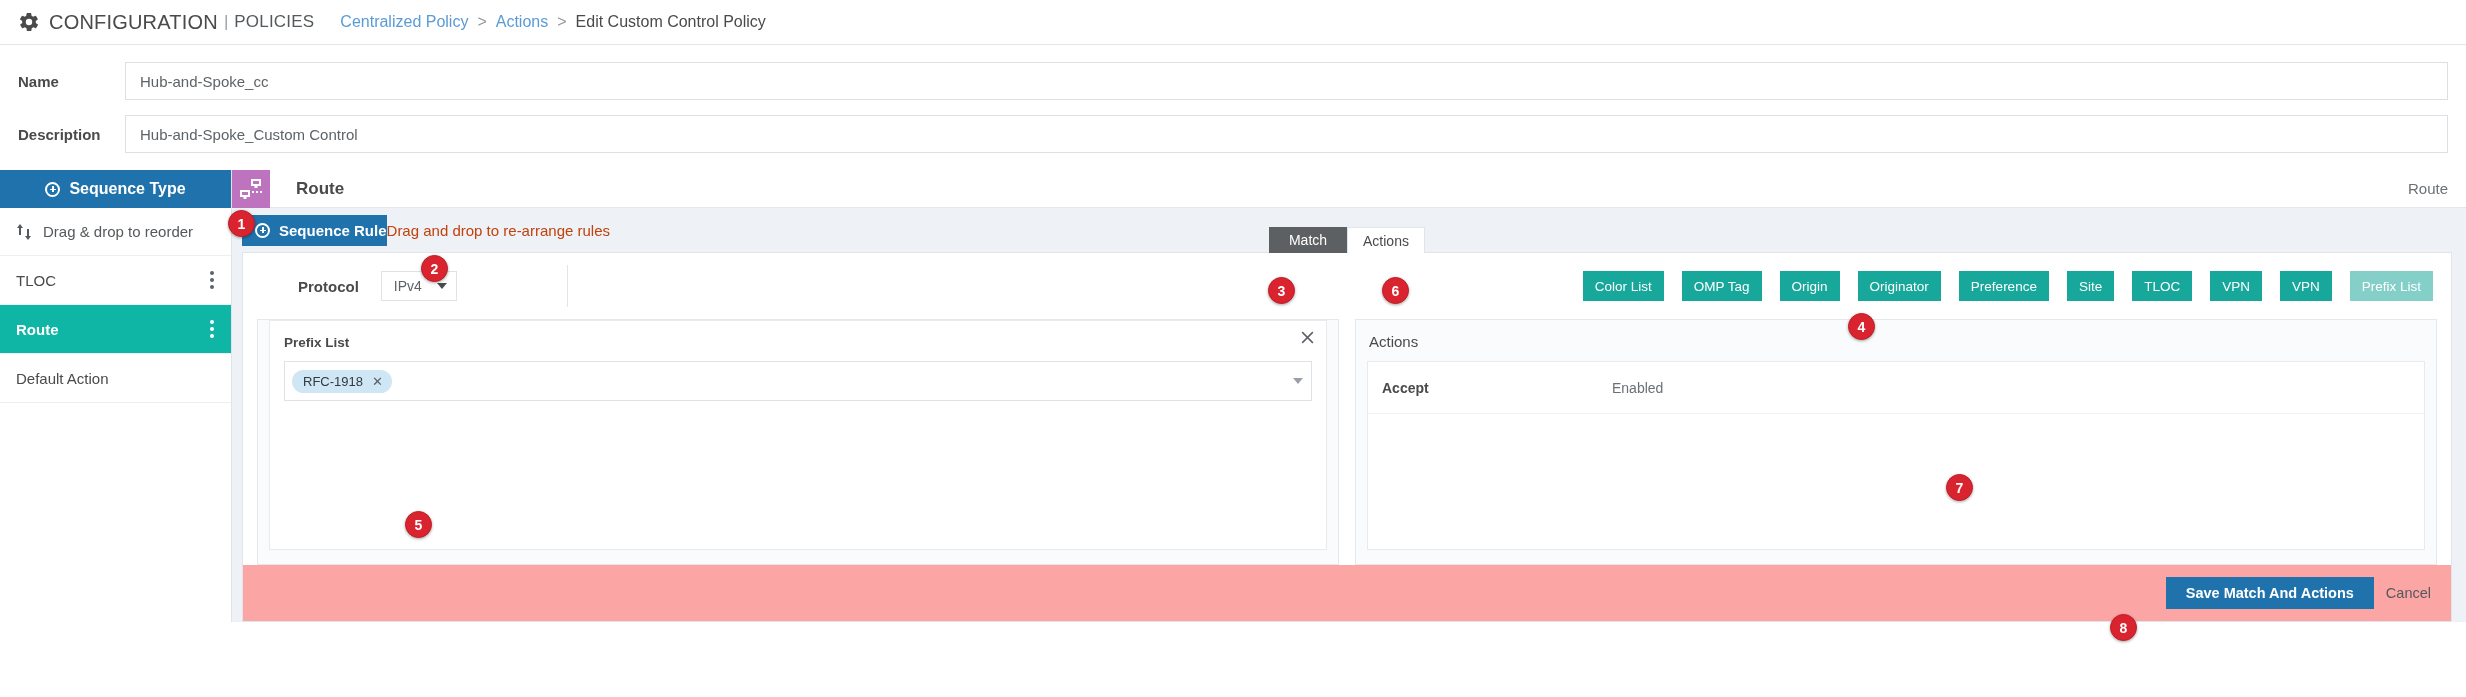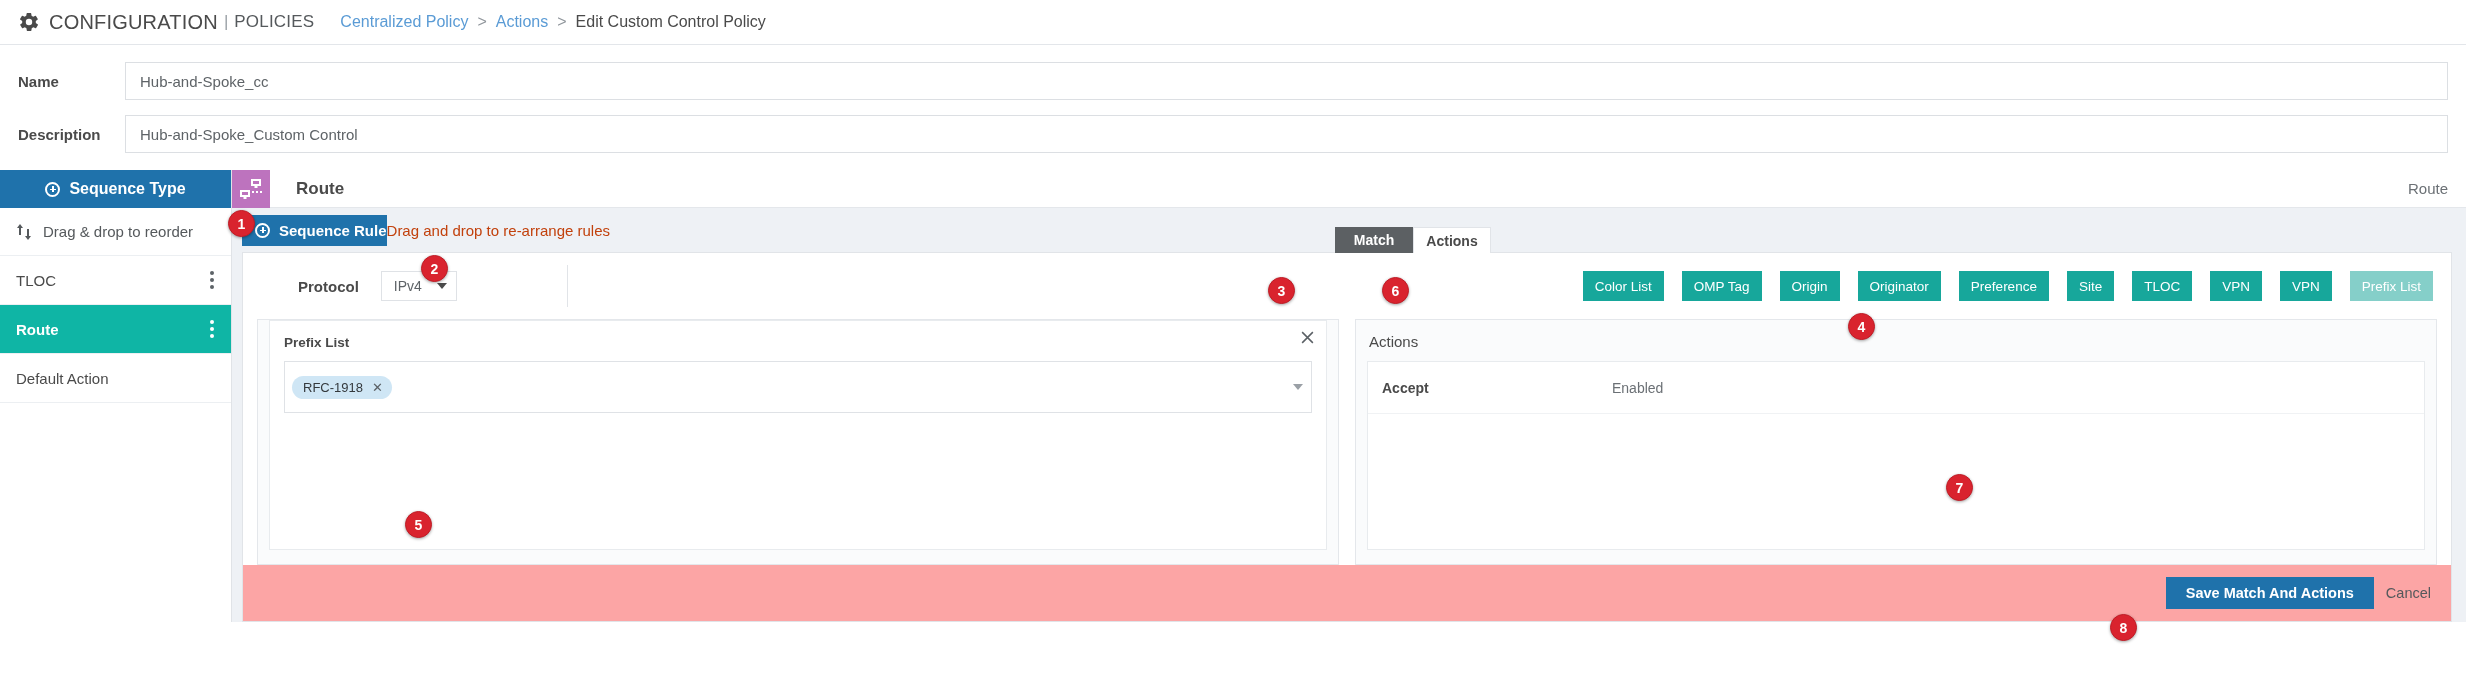--- a/index.html
+++ b/index.html
@@ -117,22 +117,22 @@
   .dragdrop-hint { font-size: 15px; color: #c2410c; margin-left: 0; }
 
   
   .rule-card {
     flex: 1; margin: 0 14px 0 10px; background: #fff;
     border: 1px solid #e1e4e8; position: relative;
     display: flex; flex-direction: column; min-height: 0;
   }
 
   .tabs-row {
-    position: absolute; top: -26px; left: 1092px;
-    display: flex; z-index: 5; font-weight: bold;
+    position: absolute; top: -26px; left: 1026px;
+    display: flex; z-index: 5;
   }
   .tab {
     width: 78px; height: 26px; display: flex; align-items: center; justify-content: center;
     font-size: 14px; cursor: pointer;
   }
   .tab.active { background: #5c6063; color: #fff; }
   .tab.inactive { background: #fff; color: #4a4a4a; border: 1px solid #e1e4e8; border-bottom: none; }
 
   .proto-row { display: flex; align-items: center; height: 66px; padding-left: 55px; }
   .proto-label { font-size: 15px; font-weight: bold; color: #4a4a4a; margin-right: 22px; }
@@ -155,21 +155,21 @@
   .panels { display: flex; flex: 1; padding: 0 14px 0 14px; gap: 16px; min-height: 0; }
   .panel { flex: 1; border: 1px solid #e4e7eb; background: #fafbfc; min-width: 0; display: flex; flex-direction: column; }
   .panel-title { font-size: 15px; color: #4a4a4a; padding: 13px 0 11px 13px; }
   .panel-body { background: #fff; margin: 0 11px 14px 11px; border: 1px solid #e8ebee; flex: 1; position: relative; }
 
   .field-label { font-size: 13.5px; font-weight: bold; color: #4a4a4a; padding: 14px 0 0 14px; }
   .close-x {
     position: absolute; right: 11px; top: 9px; width: 15px; height: 15px; cursor: pointer;
   }
   .multiselect {
-    margin: 11px 14px 0 14px; border: 1px solid #dfe2e6; height: 52px;
+    margin: 11px 14px 0 14px; border: 1px solid #dfe2e6; height: 40px;
     display: flex; align-items: center; padding: 0 8px 0 7px; background: #fff;
   }
   .chip {
     background: #cfe6f5; color: #34393d; font-size: 13px;
     height: 23px; border-radius: 12px; display: flex; align-items: center;
     padding: 0 9px 0 11px; gap: 9px;
   }
   .chip-x { color: #5a6065; font-size: 13px; cursor: pointer; }
   .ms-caret { margin-left: auto; width: 0; height: 0; border-left: 5px solid transparent; border-right: 5px solid transparent; border-top: 6px solid #9aa0a6; }
 

